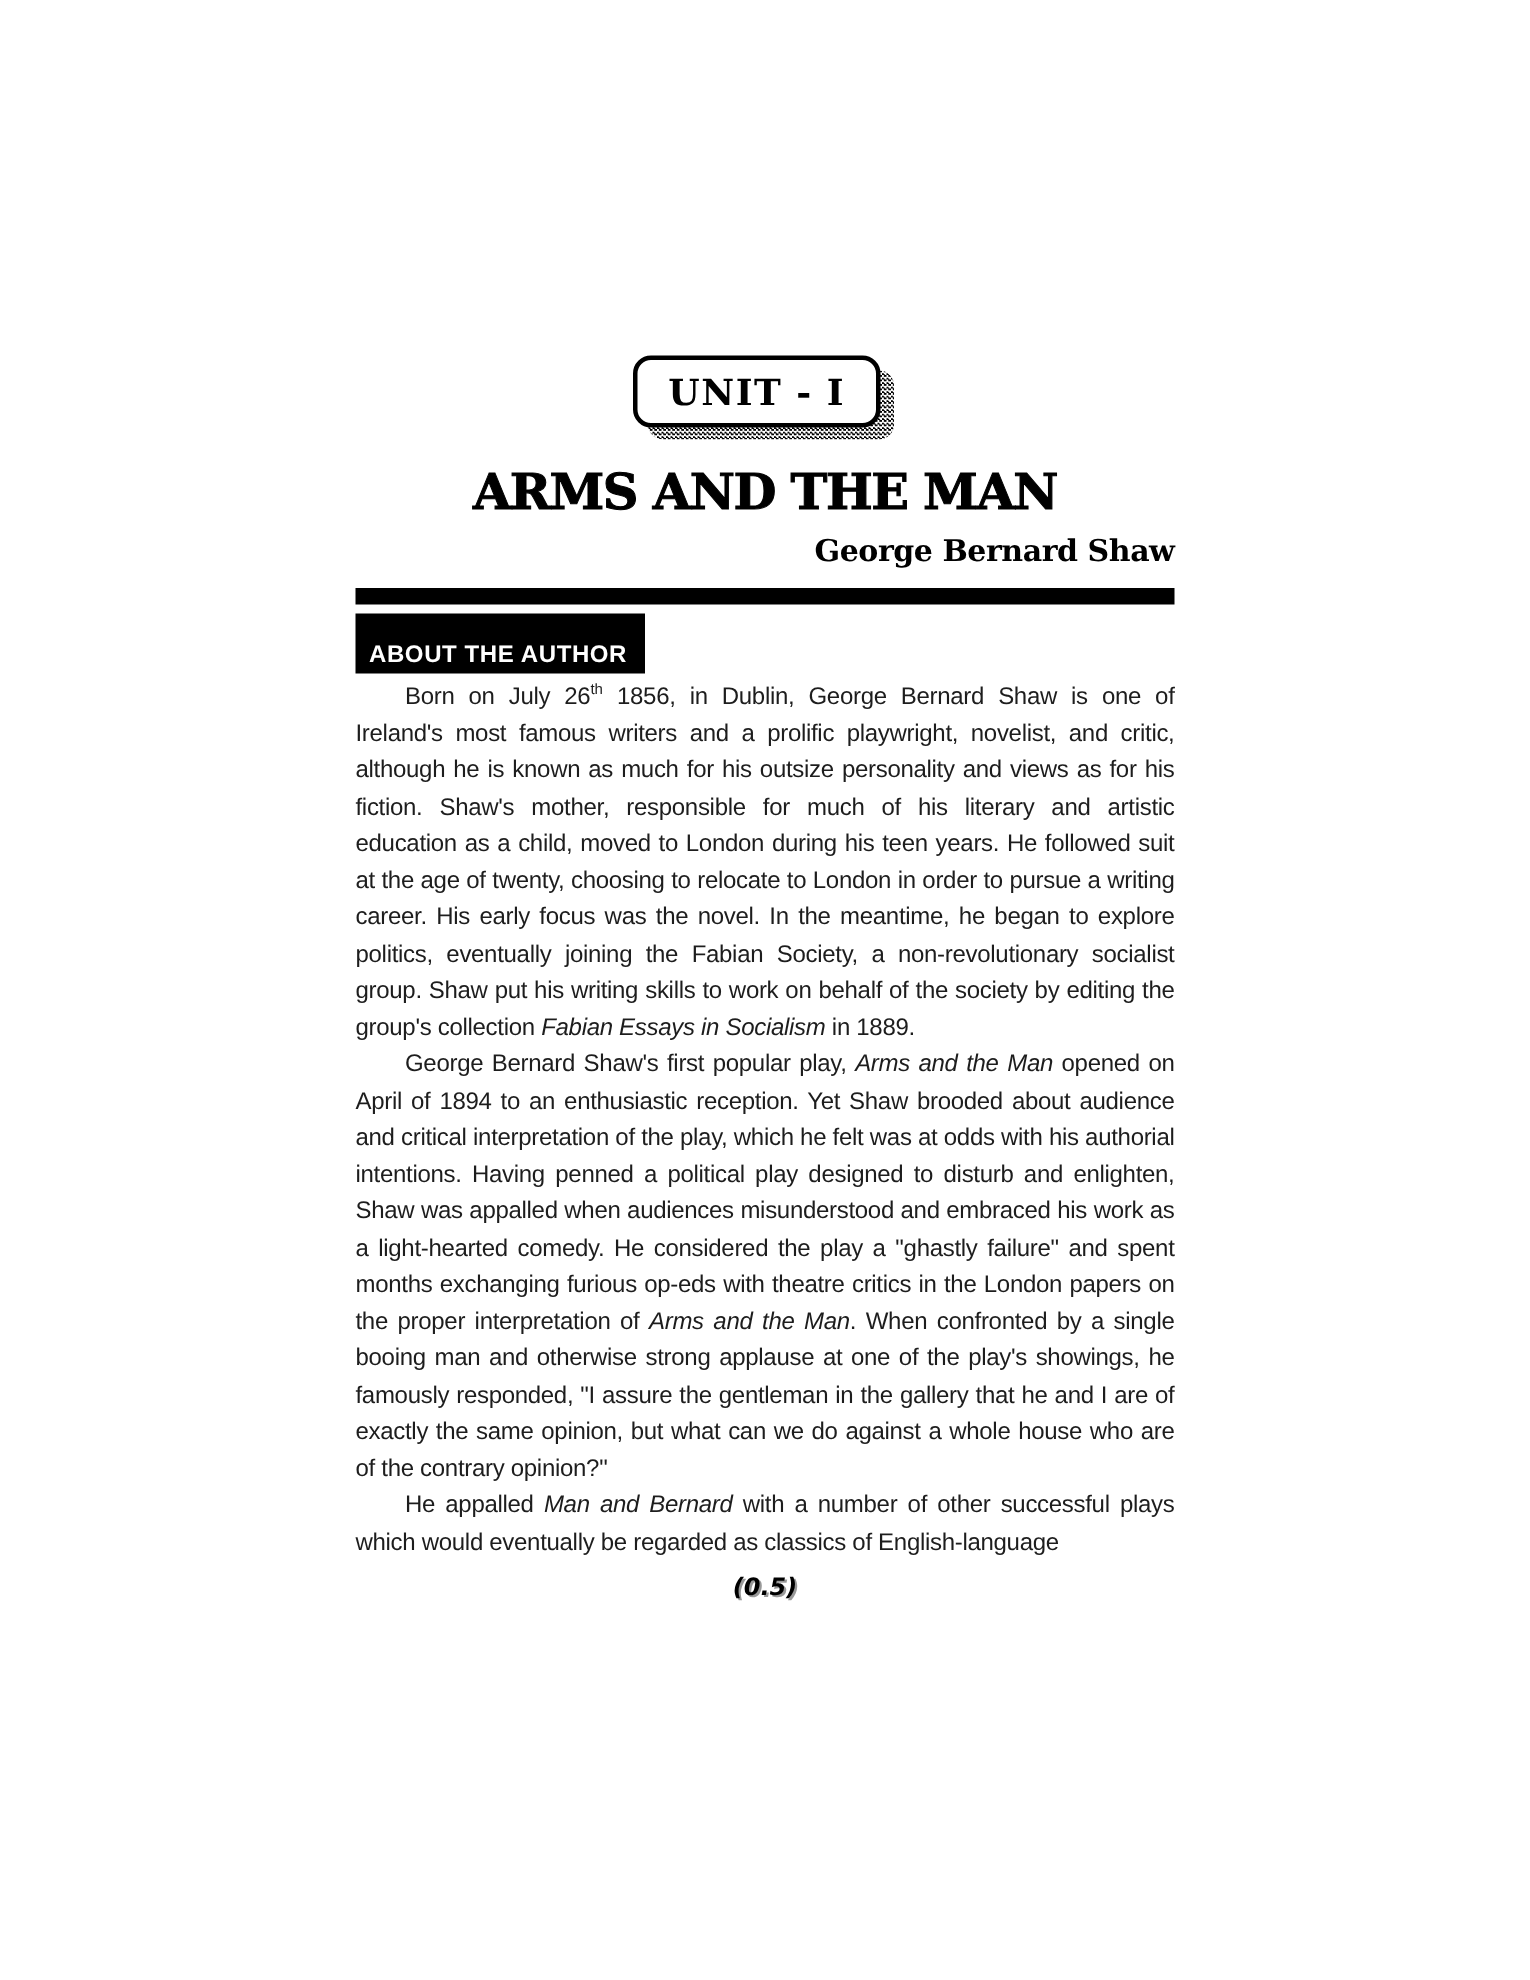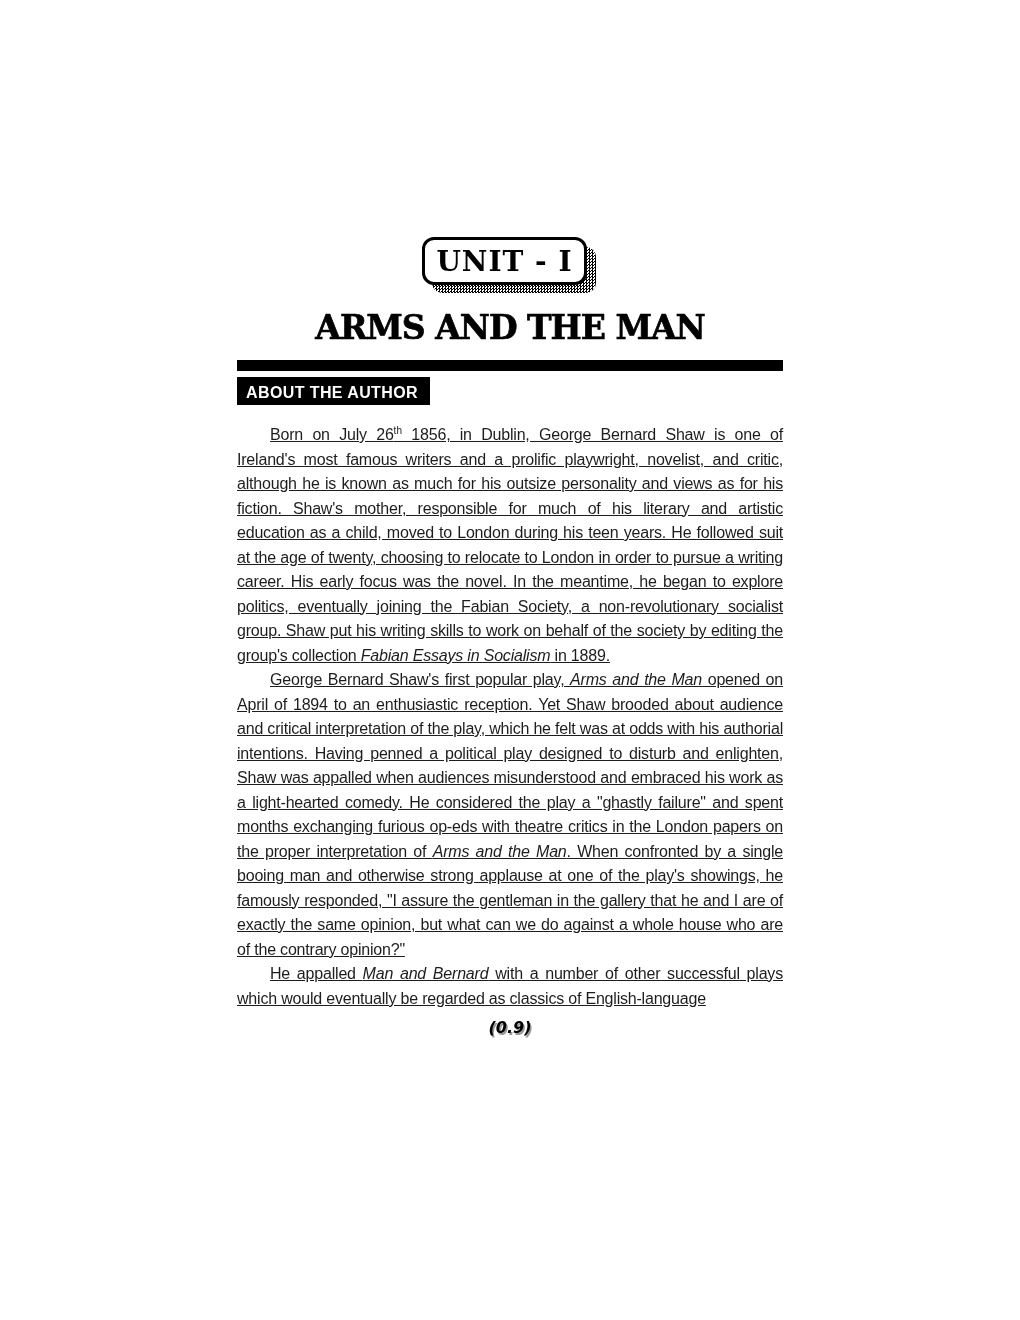--- a/index.html
+++ b/index.html
@@ -50,21 +50,21 @@
     background:var(--paper);
     border:3px solid var(--ink);
     border-radius:12px;
     display:flex;
     align-items:center;
     justify-content:center;
   }
   .unit-box span{
     font-family:"DejaVu Serif", serif;
     font-weight:bold;
-    font-size:28px;
+    font-size:24px;
     letter-spacing:1px;
     color:var(--ink);
     white-space:nowrap;
   }
 
   
   .title{
     margin:14px 0 0 0;
     text-align:center;
     font-family:"DejaVu Serif", serif;
@@ -95,31 +95,30 @@
   }
   .section-label{
     display:inline-block;
     margin-top:6px;
     background:var(--ink);
     color:var(--paper);
     font-weight:bold;
     font-size:16px;
     line-height:24px;
     letter-spacing:0.4px;
-    padding:4px 12px 0 9px;
+    padding:16px 12px 0 9px;
   }
 
   
   .body-copy{
-    margin-top:18px;
+    margin-top:4px;
     font-size:16px;
     line-height:24.5px;
     letter-spacing:-0.2px;
     color:var(--body-text);
-    text-decoration:underline;
   }
   .body-para{
     margin:0;
     text-indent:33px;
     text-align:justify;
   }
   .body-para em{ font-style:italic; }
   .body-para sup{
     font-size:10px;
     line-height:0;
@@ -147,29 +146,30 @@
 
     <div class="unit-wrap">
       <div class="unit-shadow"></div>
       <div class="unit-box">
         <span>UNIT - I</span>
       </div>
     </div>
 
     <h1 class="title">ARMS AND THE MAN</h1>
 
+    <div class="author">George Bernard Shaw</div>
 
     <div class="rule"></div>
 
     <div>
       <span class="section-label">ABOUT THE AUTHOR</span>
     </div>
 
     <div class="body-copy" id="paragraphs">
         <p class="body-para"><span>Born on July 26</span><sup>th</sup><span> 1856, in Dublin, George Bernard Shaw is one of Ireland's most famous writers and a prolific playwright, novelist, and critic, although he is known as much for his outsize personality and views as for his fiction. Shaw's mother, responsible for much of his literary and artistic education as a child, moved to London during his teen years. He followed suit at the age of twenty, choosing to relocate to London in order to pursue a writing career. His early focus was the novel. In the meantime, he began to explore politics, eventually joining the Fabian Society, a non-revolutionary socialist group. Shaw put his writing skills to work on behalf of the society by editing the group's collection </span><em>Fabian Essays in Socialism</em><span> in 1889.</span></p>
         <p class="body-para"><span>George Bernard Shaw's first popular play, </span><em>Arms and the Man</em><span> opened on April of 1894 to an enthusiastic reception. Yet Shaw brooded about audience and critical interpretation of the play, which he felt was at odds with his authorial intentions. Having penned a political play designed to disturb and enlighten, Shaw was appalled when audiences misunderstood and embraced his work as a light-hearted comedy. He considered the play a "ghastly failure" and spent months exchanging furious op-eds with theatre critics in the London papers on the proper interpretation of </span><em>Arms and the Man</em><span>. When confronted by a single booing man and otherwise strong applause at one of the play's showings, he famously responded, "I assure the gentleman in the gallery that he and I are of exactly the same opinion, but what can we do against a whole house who are of the contrary opinion?"</span></p>
         <p class="body-para"><span>He appalled </span><em>Man and Bernard</em><span> with a number of other successful plays which would eventually be regarded as classics of English-language</span></p>
       </div>
 
-    <div class="pageno">(0.9)</div>
+    <div class="pageno">(0.5)</div>
 
   </div>
 </div>
 
 </body></html>

